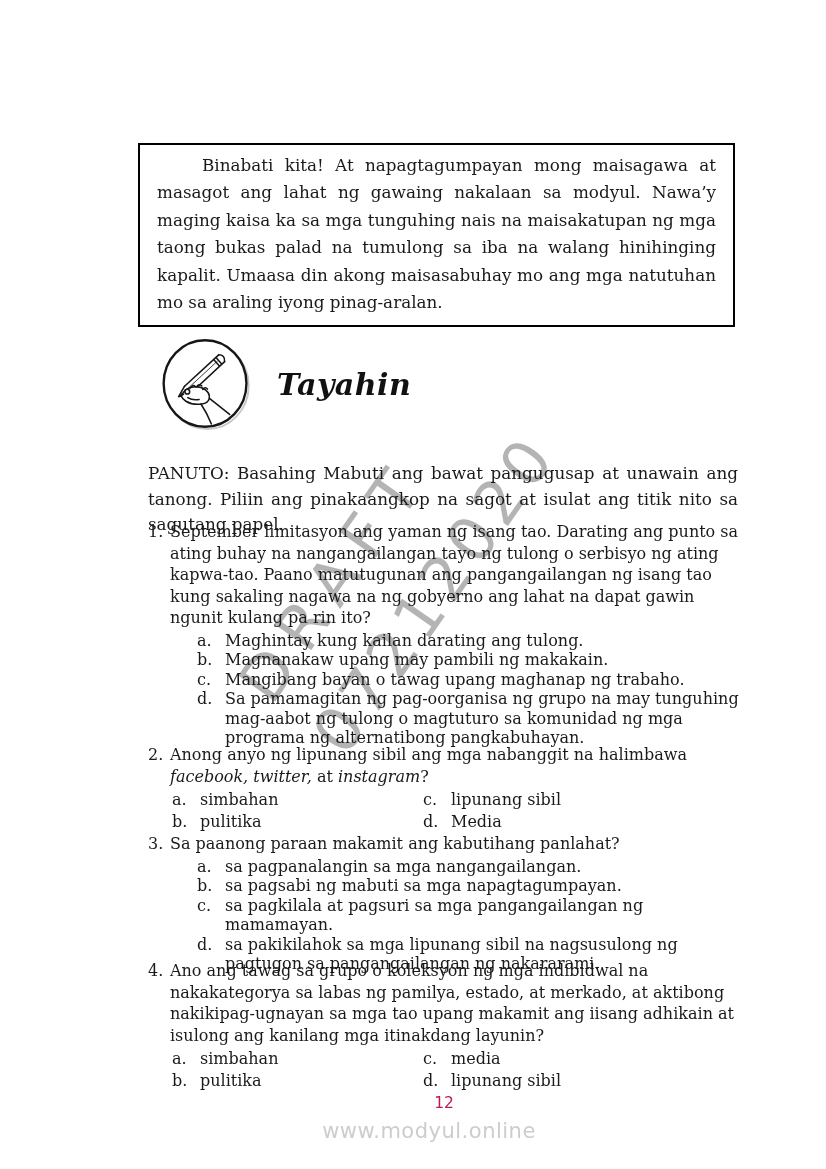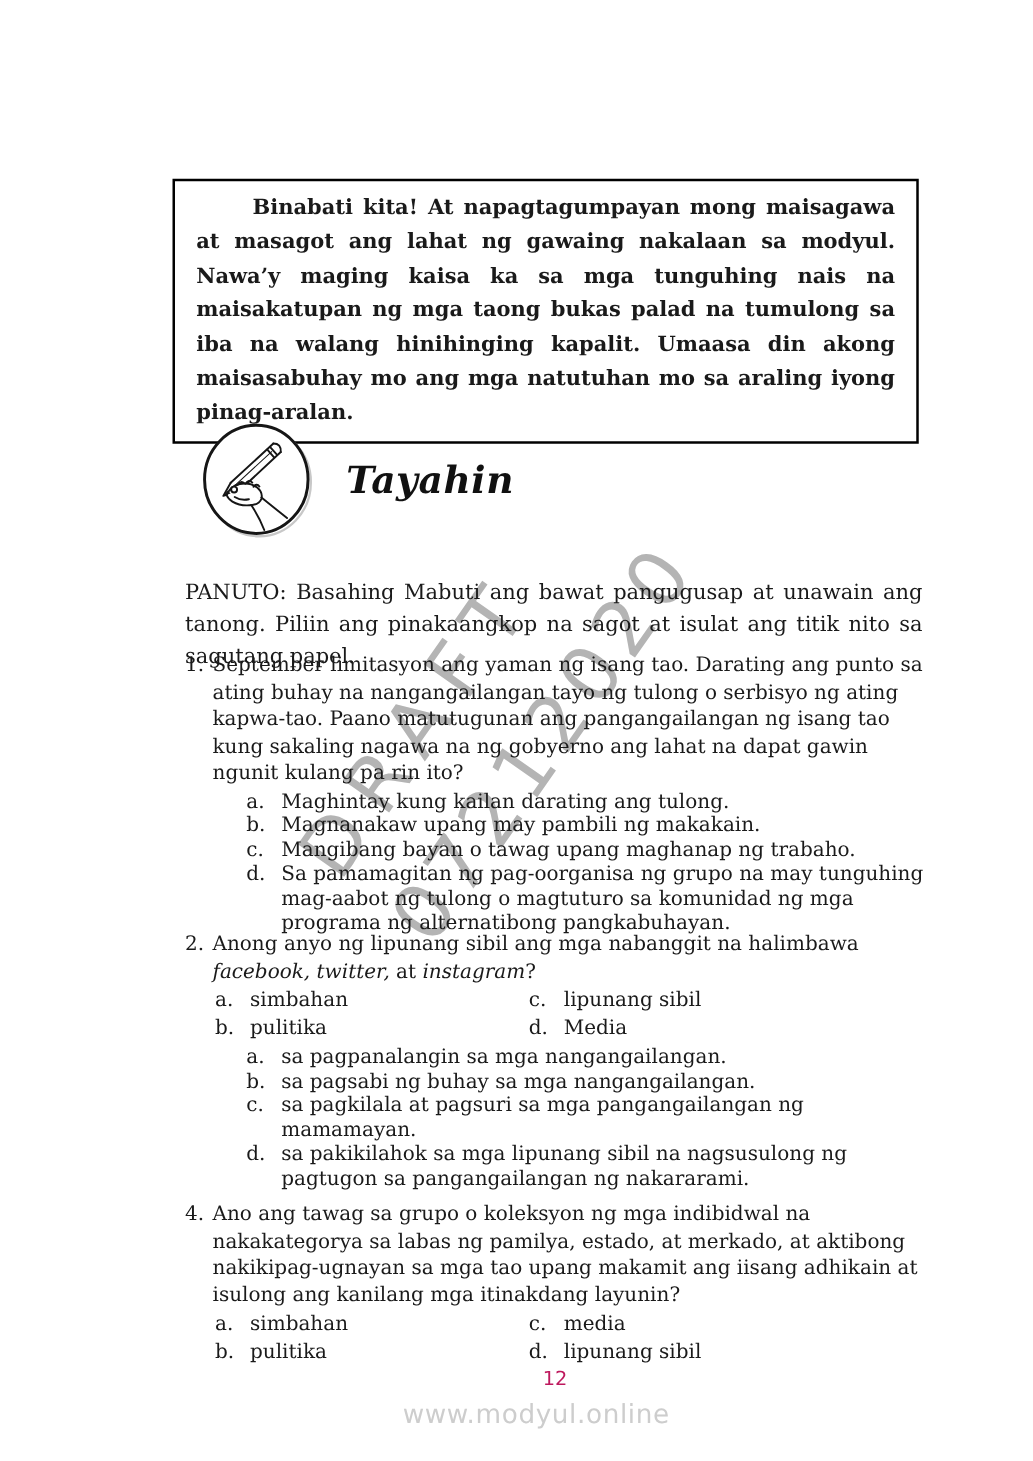--- a/index.html
+++ b/index.html
@@ -32,21 +32,20 @@
 
   .congrats-box {
     position: absolute;
     left: 138px; top: 143px;
     width: 597px;
     box-sizing: border-box;
     border: 2px solid #000;
     padding: 7px 17px 9px 17px;
     background: transparent;
     z-index: 1;
-    font-weight: bold;
   }
   .congrats-text {
     margin: 0;
     font-size: 16.8px;
     line-height: 27.4px;
     text-align: justify;
     text-indent: 45px;
   }
 
   .section-header {
@@ -192,23 +191,24 @@
       <div class="q q2">
         <div class="qtext"><span class="qnum">2.</span><span>Anong anyo ng lipunang sibil ang mga nabanggit na halimbawa </span><span class="it">facebook, twitter,</span><span> at </span><span class="it">instagram</span><span>?</span></div>
         <div class="opts two-col">
           <div class="opt"><span class="olabel">a.</span><span>simbahan</span></div>
           <div class="opt"><span class="olabel">b.</span><span>pulitika</span></div>
           <div class="opt"><span class="olabel">c.</span><span>lipunang sibil</span></div>
           <div class="opt"><span class="olabel">d.</span><span>Media</span></div>
         </div>
       </div>
       <div class="q q3">
+        <div class="qtext"><span class="qnum">3.</span><span>Sa paanong paraan makamit ang kabutihang panlahat?</span></div>
         <div class="opts">
           <div class="opt"><span class="olabel">a.</span><span>sa pagpanalangin sa mga nangangailangan.</span></div>
-          <div class="opt"><span class="olabel">b.</span><span>sa pagsabi ng buhay sa mga nangangailangan.</span></div>
+          <div class="opt"><span class="olabel">b.</span><span>sa pagsabi ng mabuti sa mga napagtagumpayan.</span></div>
           <div class="opt"><span class="olabel">c.</span><span>sa pagkilala at pagsuri sa mga pangangailangan ng mamamayan.</span></div>
           <div class="opt"><span class="olabel">d.</span><span>sa pakikilahok sa mga lipunang sibil na nagsusulong ng pagtugon sa pangangailangan ng nakararami.</span></div>
         </div>
       </div>
       <div class="q q4">
         <div class="qtext"><span class="qnum">4.</span><span>Ano ang tawag sa grupo o koleksyon ng mga indibidwal na nakakategorya sa labas ng pamilya, estado, at merkado, at aktibong nakikipag-ugnayan sa mga tao upang makamit ang iisang adhikain at isulong ang kanilang mga itinakdang layunin?</span></div>
         <div class="opts two-col">
           <div class="opt"><span class="olabel">a.</span><span>simbahan</span></div>
           <div class="opt"><span class="olabel">b.</span><span>pulitika</span></div>
           <div class="opt"><span class="olabel">c.</span><span>media</span></div>

